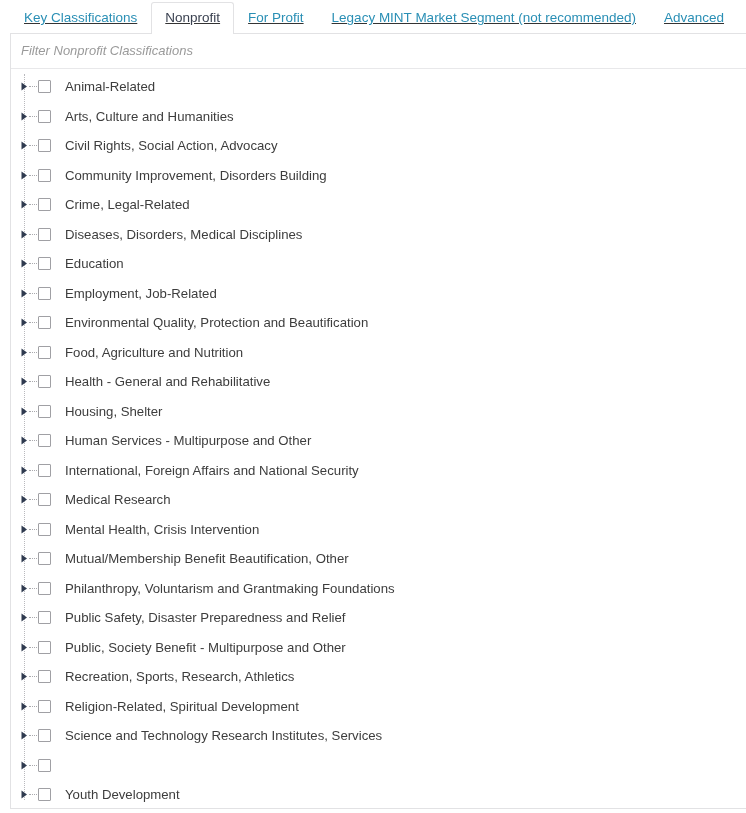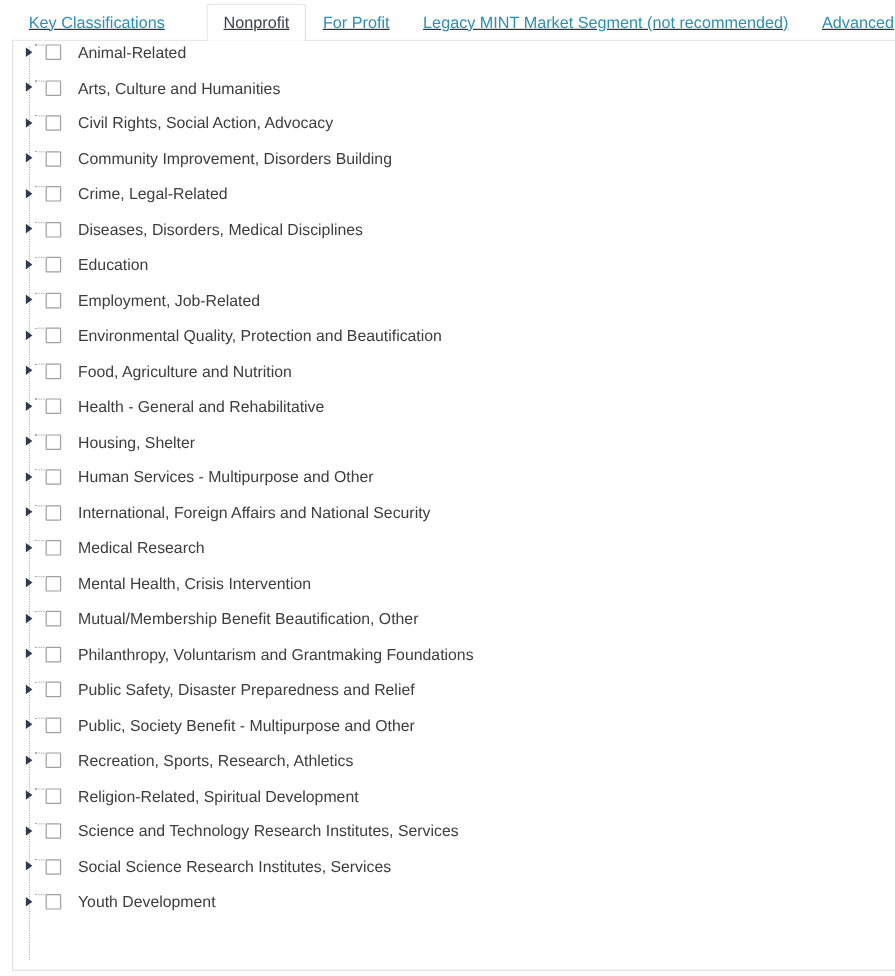--- a/index.html
+++ b/index.html
@@ -49,21 +49,20 @@
     background: transparent;
     position: relative;
     top: 1px;
   }
   .tab.active {
     color: #3b4251;
     background: #ffffff;
     border-color: #e2e2e4;
     border-top-left-radius: 3px;
     border-top-right-radius: 3px;
-    margin-left: 21px;
   }
 
   
   .panel {
     flex: 1 1 auto;
     box-sizing: border-box;
     border-top: 1px solid #e2e2e4;
     border-left: 1px solid #e2e2e4;
     border-bottom: 1px solid #e2e2e4;
     border-right: none;
@@ -116,20 +115,21 @@
     left: 13px;
     top: 5px;
     bottom: 8px;
     width: 0;
     border-left: 1px dotted #b9b9bd;
   }
 
   .node {
     height: 29.5px;
     display: flex;
+    align-items: center;
     padding-left: 8px;
     box-sizing: border-box;
     position: relative;
     cursor: default;
   }
 
   .expander {
     width: 10px;
     height: 12px;
     flex: 0 0 10px;
@@ -178,20 +178,23 @@
   <div class="tabbar">
       <div class="tab">Key Classifications</div>
       <div class="tab active">Nonprofit</div>
       <div class="tab">For Profit</div>
       <div class="tab">Legacy MINT Market Segment (not recommended)</div>
       <div class="tab">Advanced</div>
     </div>
 
   <div class="panel">
 
+    <div class="filterrow">
+      <input class="filter-input" type="text" placeholder="Filter Nonprofit Classifications" style="">
+    </div>
 
     <div class="tree">
       <div class="tree-spine"></div>
     <div class="node">
           <span class="expander">
             <svg width="7" height="9" viewBox="0 0 7 9">
               <path d="M0.5 0.5 L6 4.5 L0.5 8.5 Z" fill="#2f3a4f"></path>
             </svg>
           </span>
           <span class="connector"></span>
@@ -419,21 +422,20 @@
           <span class="node-label">Science and Technology Research Institutes, Services</span>
         </div>
         <div class="node">
           <span class="expander">
             <svg width="7" height="9" viewBox="0 0 7 9">
               <path d="M0.5 0.5 L6 4.5 L0.5 8.5 Z" fill="#2f3a4f"></path>
             </svg>
           </span>
           <span class="connector"></span>
           <span class="checkbox"></span>
-          <span class="node-label">Social Science Research Institutes, Services</span>
         </div>
         <div class="node">
           <span class="expander">
             <svg width="7" height="9" viewBox="0 0 7 9">
               <path d="M0.5 0.5 L6 4.5 L0.5 8.5 Z" fill="#2f3a4f"></path>
             </svg>
           </span>
           <span class="connector"></span>
           <span class="checkbox"></span>
           <span class="node-label">Youth Development</span>

